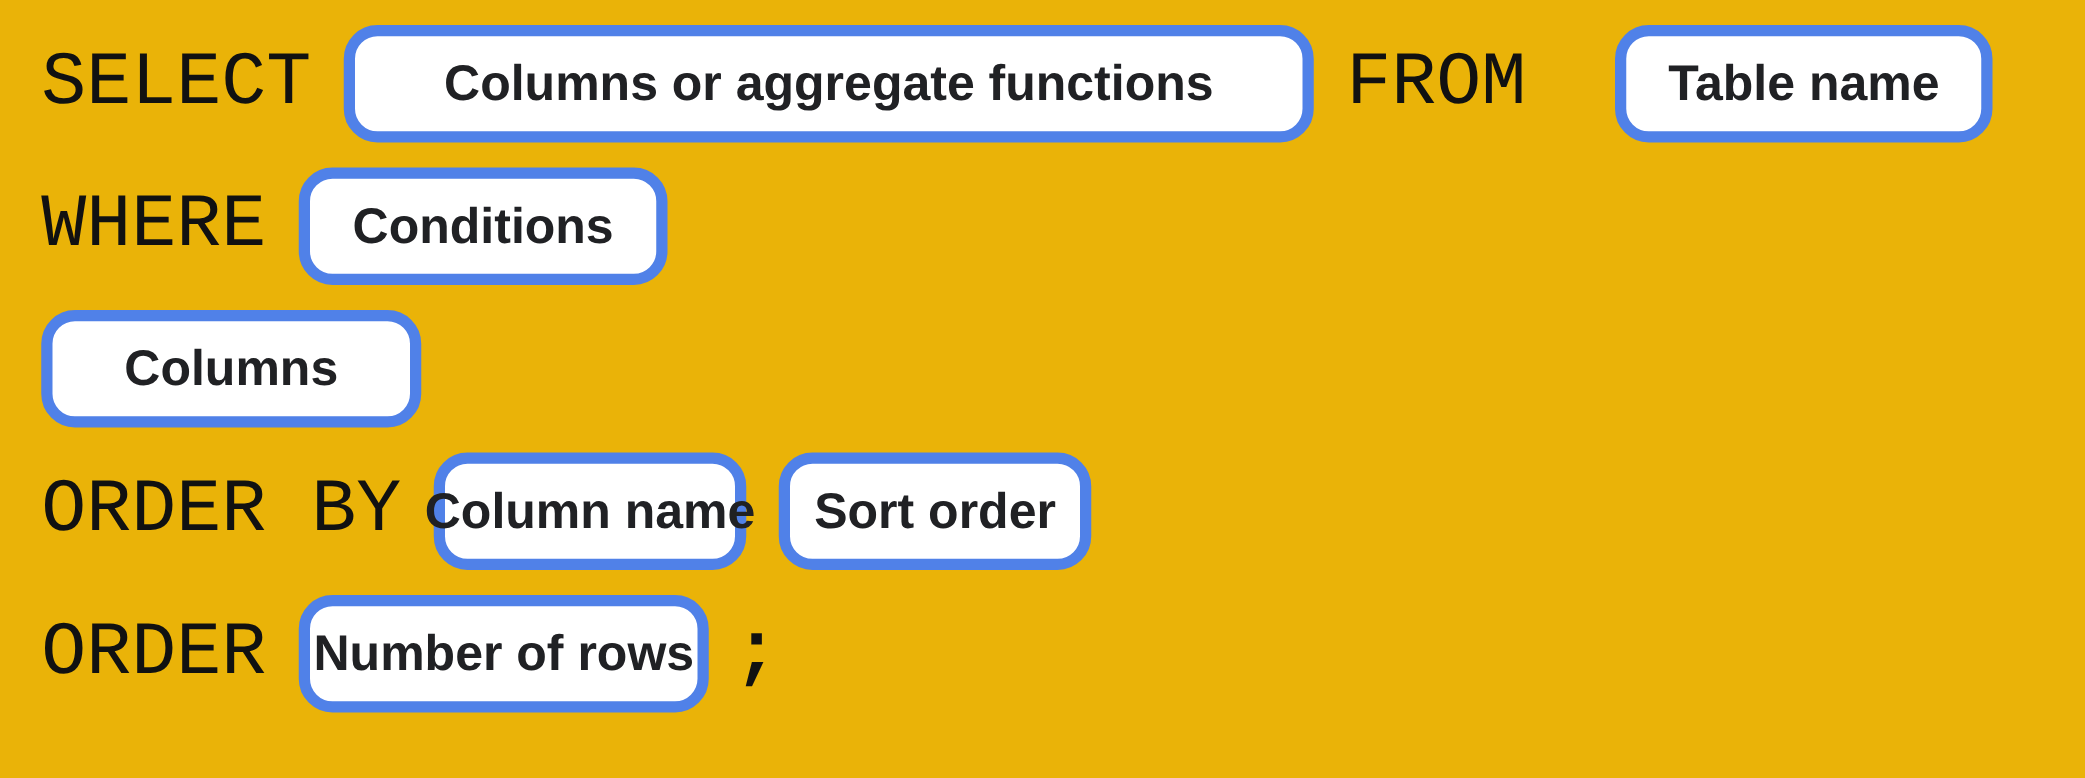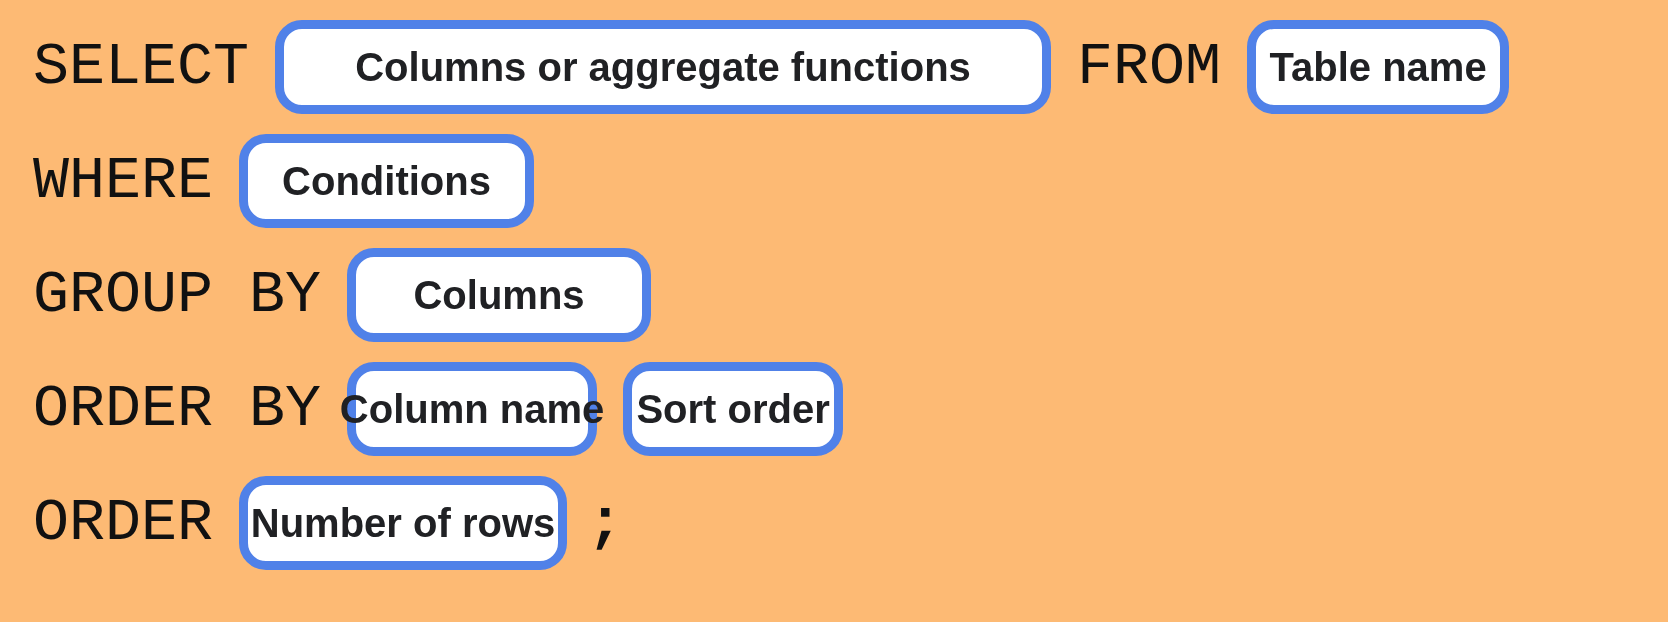--- a/index.html
+++ b/index.html
@@ -4,21 +4,21 @@
 <style>
   html, body {
     margin: 0;
     padding: 0;
     background: #ffffff;
   }
   .canvas {
     position: relative;
     width: 1668px;
     height: 622px;
-    background: #fdba74;
+    background: #eab308;
     box-sizing: border-box;
     padding: 10px 0 0 33px;
     overflow: hidden;
   }
   .row {
     display: flex;
     align-items: center;
     height: 114px;
     gap: 26px;
   }
@@ -48,25 +48,25 @@
     align-items: center;
     justify-content: center;
     font-family: "Liberation Sans", sans-serif;
     font-size: 40px;
     font-weight: 600;
     color: #202124;
     padding: 0 18px;
     white-space: nowrap;
   }
   .w-agg     { width: 776px; }
-  .w-table   { width: 262px; }
+  .w-table   { width: 302px; margin-left: 45px; }
   .w-cond    { width: 295px; }
   .w-cols    { width: 304px; }
   .w-colname { width: 250px; }
-  .w-sort    { width: 220px; }
+  .w-sort    { width: 250px; }
   .w-rows    { width: 328px; }
 </style>
 </head>
 <body>
 
 <div class="canvas">
 
   <div class="row">
     <span class="kw">SELECT</span>
     <div class="box w-agg">
@@ -79,21 +79,20 @@
   </div>
 
   <div class="row">
     <span class="kw">WHERE</span>
     <div class="box w-cond">
       <span>Conditions</span>
     </div>
   </div>
 
   <div class="row">
-    <span class="kw">GROUP BY</span>
     <div class="box w-cols">
       <span>Columns</span>
     </div>
   </div>
 
   <div class="row">
     <span class="kw">ORDER BY</span>
     <div class="box w-colname">
       <span>Column name</span>
     </div>

